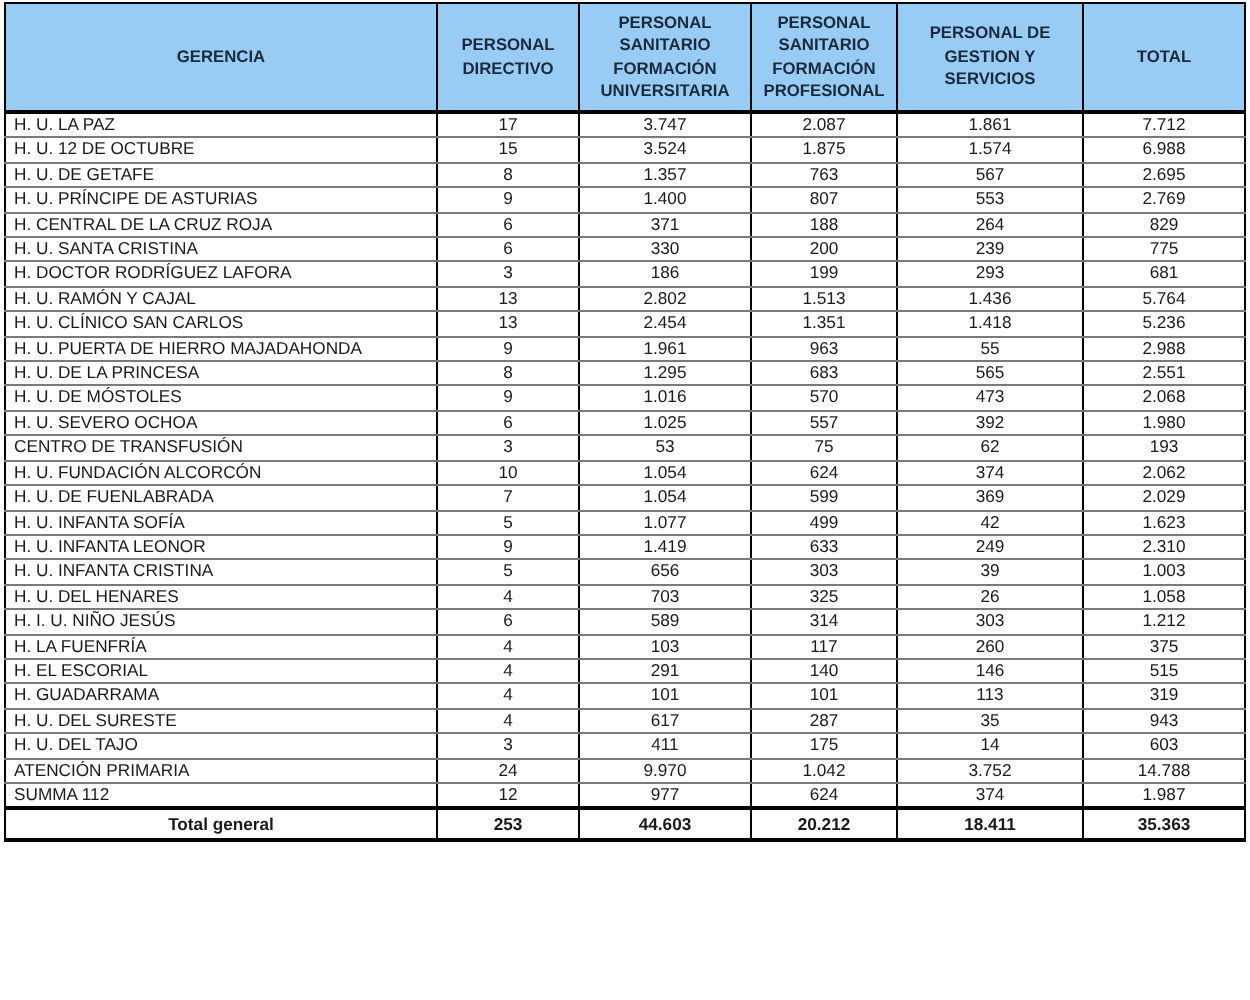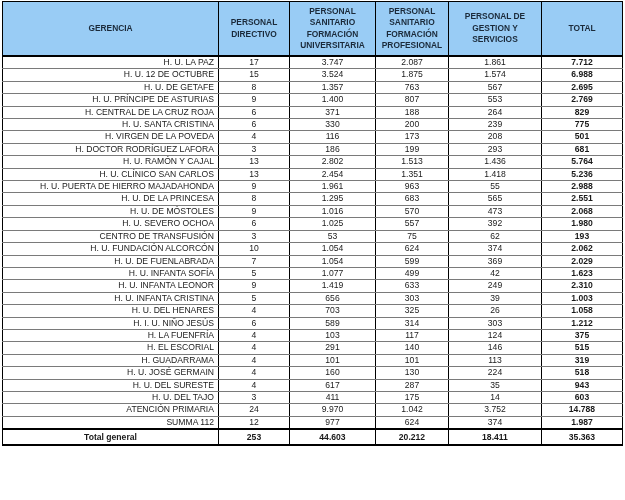--- a/index.html
+++ b/index.html
@@ -36,22 +36,22 @@
     height: 11.4px;
     line-height: 11.4px;
     padding: 0 4px;
     border-left: 1px solid #000;
     border-right: 1px solid #000;
     border-bottom: 1px solid #7a7a7a;
     white-space: nowrap;
     overflow: hidden;
     text-align: center;
   }
-  tbody td.name { text-align: right; padding-left: 4px; }
-  tbody td.tot { font-weight: bold; }
+  tbody td.name { text-align: left; padding-left: 4px; }
+  tbody td.tot { font-weight: normal; }
   tfoot td {
     height: 12px;
     line-height: 12px;
     font-weight: bold;
     text-align: center;
     border: 1px solid #000;
     border-top: 2px solid #000;
     border-bottom: 2px solid #000;
     margin-left: 28px;
   }
@@ -121,28 +121,20 @@
       </tr>
       <tr>
         <td class="name">H. U. SANTA CRISTINA</td>
         <td>6</td>
         <td>330</td>
         <td>200</td>
         <td>239</td>
         <td class="tot">775</td>
       </tr>
       <tr>
-        <td class="name">H. VIRGEN DE LA POVEDA</td>
-        <td>4</td>
-        <td>116</td>
-        <td>173</td>
-        <td>208</td>
-        <td class="tot">501</td>
-      </tr>
-      <tr>
         <td class="name">H. DOCTOR RODRÍGUEZ LAFORA</td>
         <td>3</td>
         <td>186</td>
         <td>199</td>
         <td>293</td>
         <td class="tot">681</td>
       </tr>
       <tr>
         <td class="name">H. U. RAMÓN Y CAJAL</td>
         <td>13</td>
@@ -253,46 +245,38 @@
         <td>589</td>
         <td>314</td>
         <td>303</td>
         <td class="tot">1.212</td>
       </tr>
       <tr>
         <td class="name">H. LA FUENFRÍA</td>
         <td>4</td>
         <td>103</td>
         <td>117</td>
-        <td>124</td>
+        <td>260</td>
         <td class="tot">375</td>
       </tr>
       <tr>
         <td class="name">H. EL ESCORIAL</td>
         <td>4</td>
         <td>291</td>
         <td>140</td>
         <td>146</td>
         <td class="tot">515</td>
       </tr>
       <tr>
         <td class="name">H. GUADARRAMA</td>
         <td>4</td>
         <td>101</td>
         <td>101</td>
         <td>113</td>
         <td class="tot">319</td>
-      </tr>
-      <tr>
-        <td class="name">H. U. JOSÉ GERMAIN</td>
-        <td>4</td>
-        <td>160</td>
-        <td>130</td>
-        <td>224</td>
-        <td class="tot">518</td>
       </tr>
       <tr>
         <td class="name">H. U. DEL SURESTE</td>
         <td>4</td>
         <td>617</td>
         <td>287</td>
         <td>35</td>
         <td class="tot">943</td>
       </tr>
       <tr>

